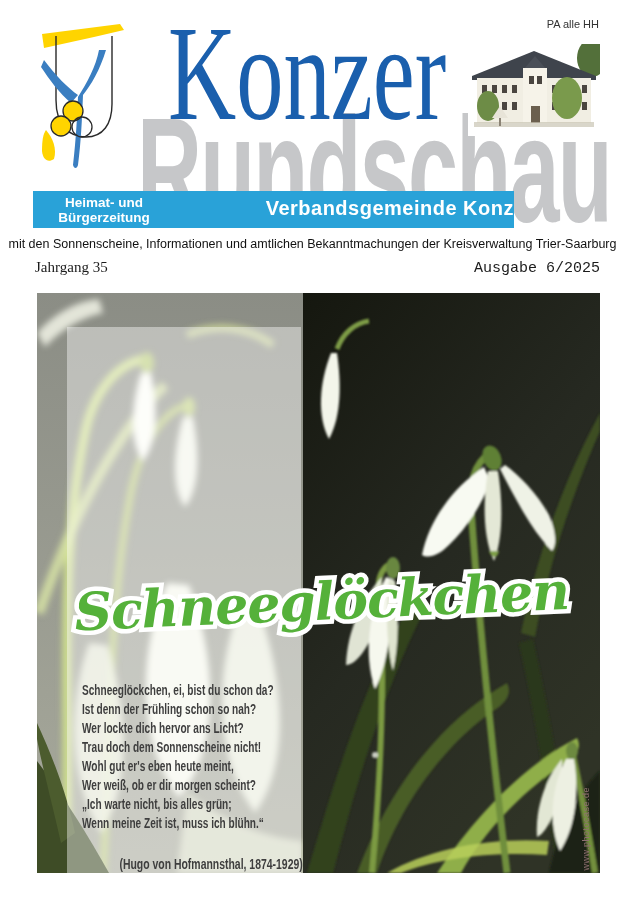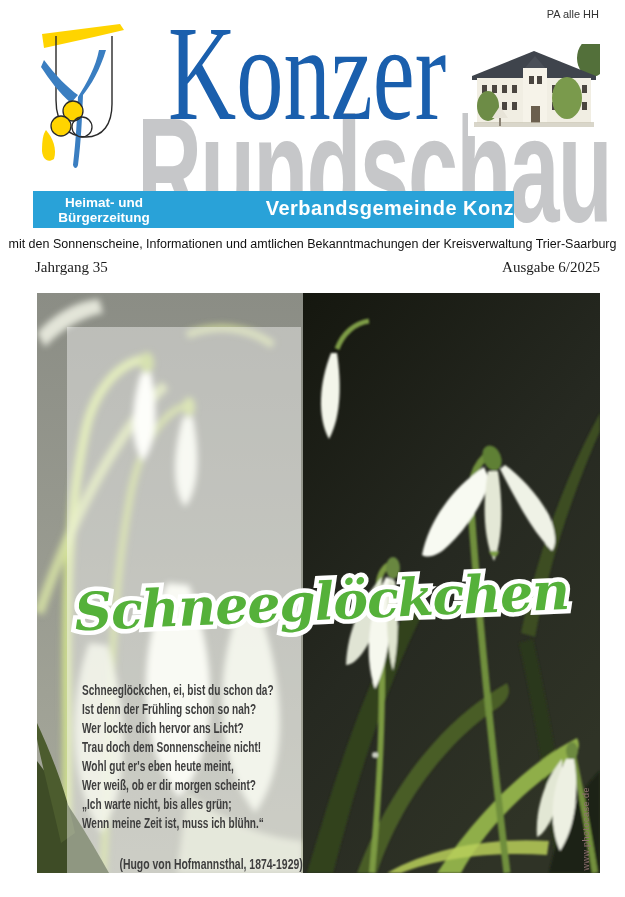--- a/index.html
+++ b/index.html
@@ -1,20 +1,20 @@
 <!DOCTYPE html>
 <html><head>
 <meta charset="utf-8">
 <style>
   * { margin:0; padding:0; box-sizing:border-box; }
   body { background:#fff; font-family:"Liberation Sans", sans-serif; }
   .page { position:relative; width:625px; height:897px; background:#ffffff; overflow:hidden; }
 
   
-  .postal-note { position:absolute; top:8px; right:26px; font-size:11px; color:#333; }
+  .postal-note { position:absolute; top:18px; right:26px; font-size:11px; color:#333; }
   .logo { position:absolute; left:36px; top:22px; width:95px; height:150px; }
   .title-gray {
     position:absolute; left:137px; top:95px; z-index:1;
     font-family:"Liberation Sans", sans-serif; font-weight:bold;
     font-size:150px; line-height:1; color:#c6c7c9; letter-spacing:-3px;
     transform:scaleX(0.60); transform-origin:left top; white-space:nowrap;
   }
   .title-blue {
     position:absolute; left:168px; top:6px; z-index:2;
     font-family:"Liberation Serif", serif; font-size:135px; line-height:1;
@@ -30,21 +30,21 @@
 
   
   .tagline { position:absolute; left:0; top:237px; width:100%; text-align:center;
     font-size:12.5px; color:#111; }
   .tagline b { font-weight:normal; }
   .issue-line { position:absolute; left:35px; top:259px; width:565px;
     font-family:"Liberation Serif", serif; font-size:15px; color:#1b1b1b;
     display:flex; align-items:baseline; }
   .issue-line .l { flex:1; text-align:left; }
   .issue-line .c { flex:2; text-align:center; }
-  .issue-line .r { flex:1; text-align:right; }
+  .issue-line .r { flex:1; text-align:right;font-family:Liberation Mono, monospace; }
 
   
   .photo { position:absolute; left:37px; top:293px; width:563px; height:580px; }
   .photo svg.art { position:absolute; inset:0; width:100%; height:100%; display:block; }
 
   .cover-title-wrap { position:absolute; left:38px; top:278px; width:480px; height:100px;
     transform:rotate(-2.5deg); pointer-events:none; }
   .cover-title-stroke, .cover-title-fill {
     position:absolute; left:0; top:0; white-space:nowrap;
     font-family:"DejaVu Serif", serif; font-style:italic; font-weight:bold;

